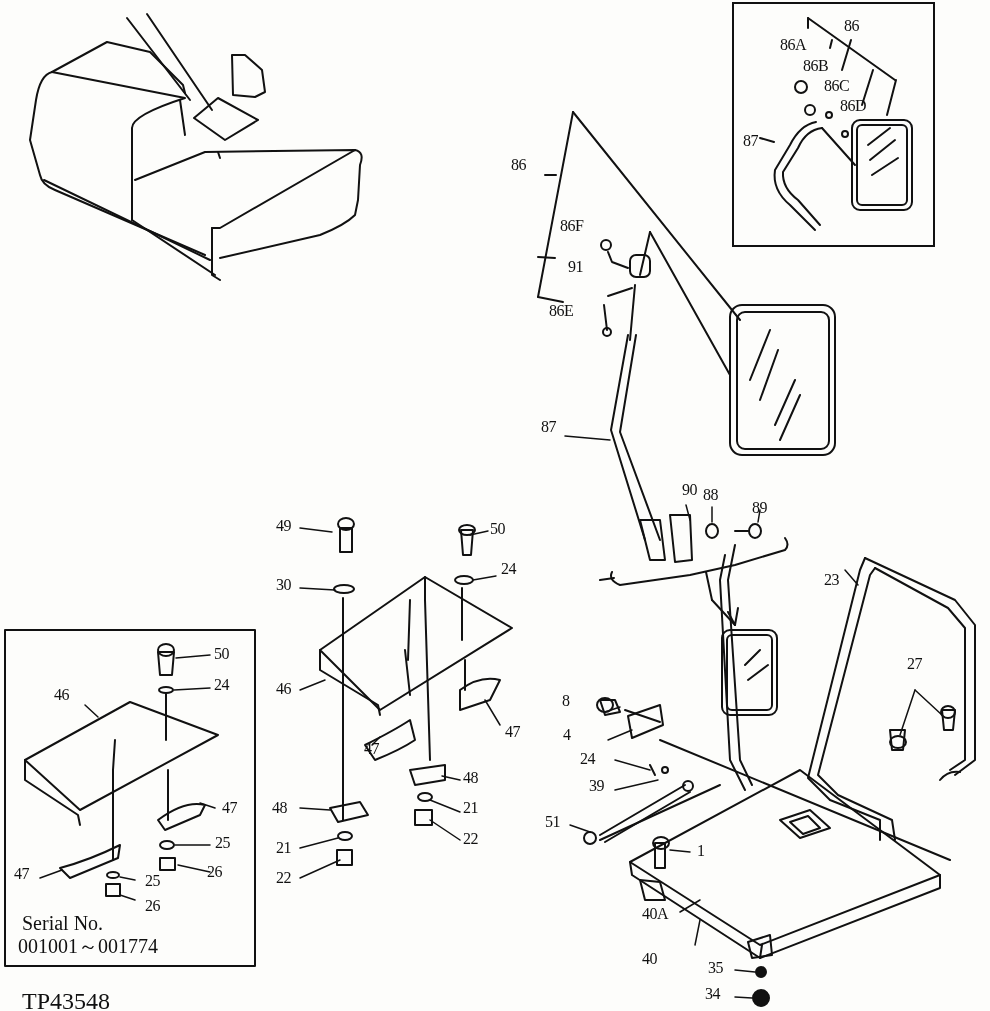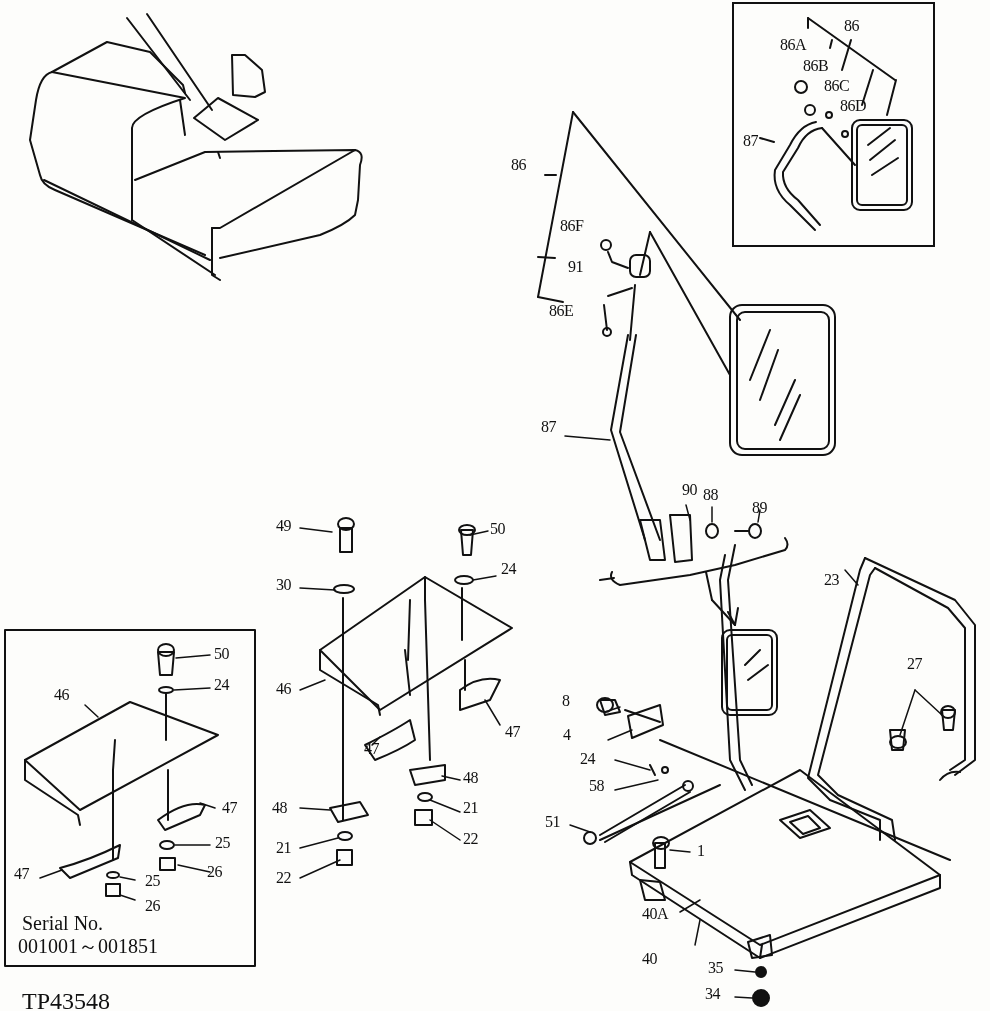--- a/index.html
+++ b/index.html
@@ -249,28 +249,28 @@
 <div class="lbl" style="left:214px;top:646px">50</div>
 <div class="lbl" style="left:214px;top:677px">24</div>
 <div class="lbl" style="left:54px;top:687px">46</div>
 <div class="lbl" style="left:222px;top:800px">47</div>
 <div class="lbl" style="left:14px;top:866px">47</div>
 <div class="lbl" style="left:215px;top:835px">25</div>
 <div class="lbl" style="left:145px;top:873px">25</div>
 <div class="lbl" style="left:207px;top:864px">26</div>
 <div class="lbl" style="left:145px;top:898px">26</div>
 <div class="serial" style="left:22px;top:912px">Serial  No.</div>
-<div class="serial" style="left:18px;top:935px">001001～001851</div>
+<div class="serial" style="left:18px;top:935px">001001～001774</div>
 
 <div class="lbl" style="left:824px;top:572px">23</div>
 <div class="lbl" style="left:907px;top:656px">27</div>
 <div class="lbl" style="left:562px;top:693px">8</div>
 <div class="lbl" style="left:563px;top:727px">4</div>
 <div class="lbl" style="left:580px;top:751px">24</div>
-<div class="lbl" style="left:589px;top:778px">58</div>
+<div class="lbl" style="left:589px;top:778px">39</div>
 <div class="lbl" style="left:545px;top:814px">51</div>
 <div class="lbl" style="left:697px;top:843px">1</div>
 <div class="lbl" style="left:642px;top:906px">40A</div>
 <div class="lbl" style="left:642px;top:951px">40</div>
 <div class="lbl" style="left:708px;top:960px">35</div>
 <div class="lbl" style="left:705px;top:986px">34</div>
 
 <div class="code" style="left:22px;top:988px">TP43548</div>
 
 </body></html>

